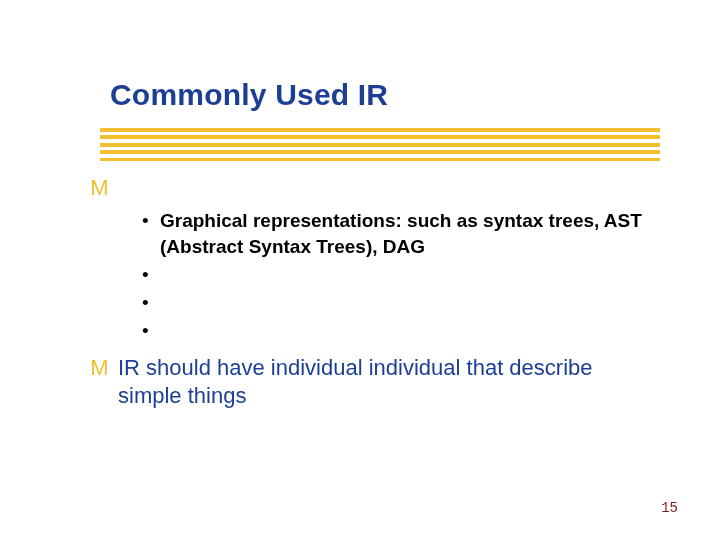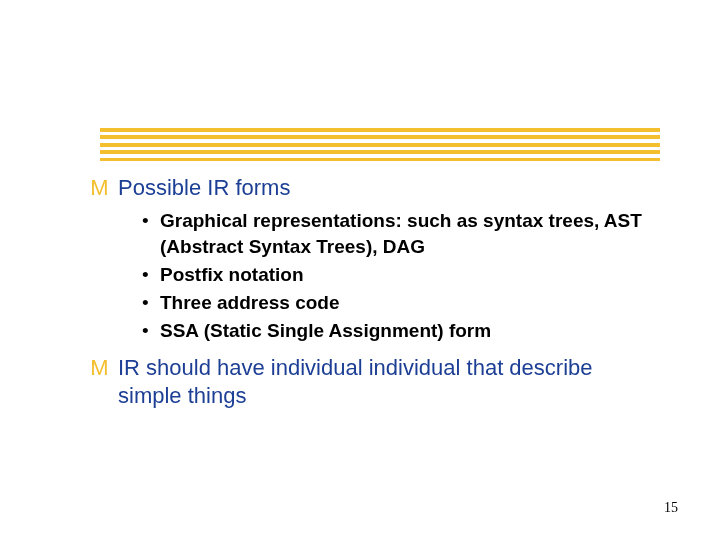--- a/index.html
+++ b/index.html
@@ -86,61 +86,58 @@
     color: #000;
     font-size: 19px;
     line-height: 26px;
     font-weight: bold;
   }
   .pagenum {
     position: absolute;
     right: 42px;
     bottom: 24px;
     font-size: 14px;
-    color: #000000;
-    font-family: Liberation Serif, serif;
+    color: #7f1d1d;
+    font-family: Liberation Mono, monospace;
   }
 </style>
 </head>
 <body>
 
 <div class="slide">
 
+  <div class="title">Commonly Used IR</div>
 
   <div class="stripes">
     <div class="stripe"></div>
     <div class="stripe"></div>
     <div class="stripe"></div>
     <div class="stripe"></div>
     <div class="stripe"></div>
   </div>
 
   <div class="content">
 
     <div class="bullet-main">
       <span class="bullet-marker">: M</span>
-      <span class="bullet-main-text">Possible IR forms</span>
     </div>
 
     <div class="sub-list">
       <div class="sub-item">
         <span class="sub-marker">•</span>
         <span class="sub-text">Graphical representations: such as syntax trees, AST (Abstract Syntax Trees), DAG</span>
       </div>
       <div class="sub-item">
         <span class="sub-marker">•</span>
-        <span class="sub-text">Postfix notation</span>
       </div>
       <div class="sub-item">
         <span class="sub-marker">•</span>
-        <span class="sub-text">Three address code</span>
       </div>
       <div class="sub-item">
         <span class="sub-marker">•</span>
-        <span class="sub-text">SSA (Static Single Assignment) form</span>
       </div>
     </div>
 
     <div class="bullet-main">
       <span class="bullet-marker">: M</span>
       <span class="bullet-main-text">IR should have individual individual that describe simple things</span>
     </div>
 
   </div>
 

